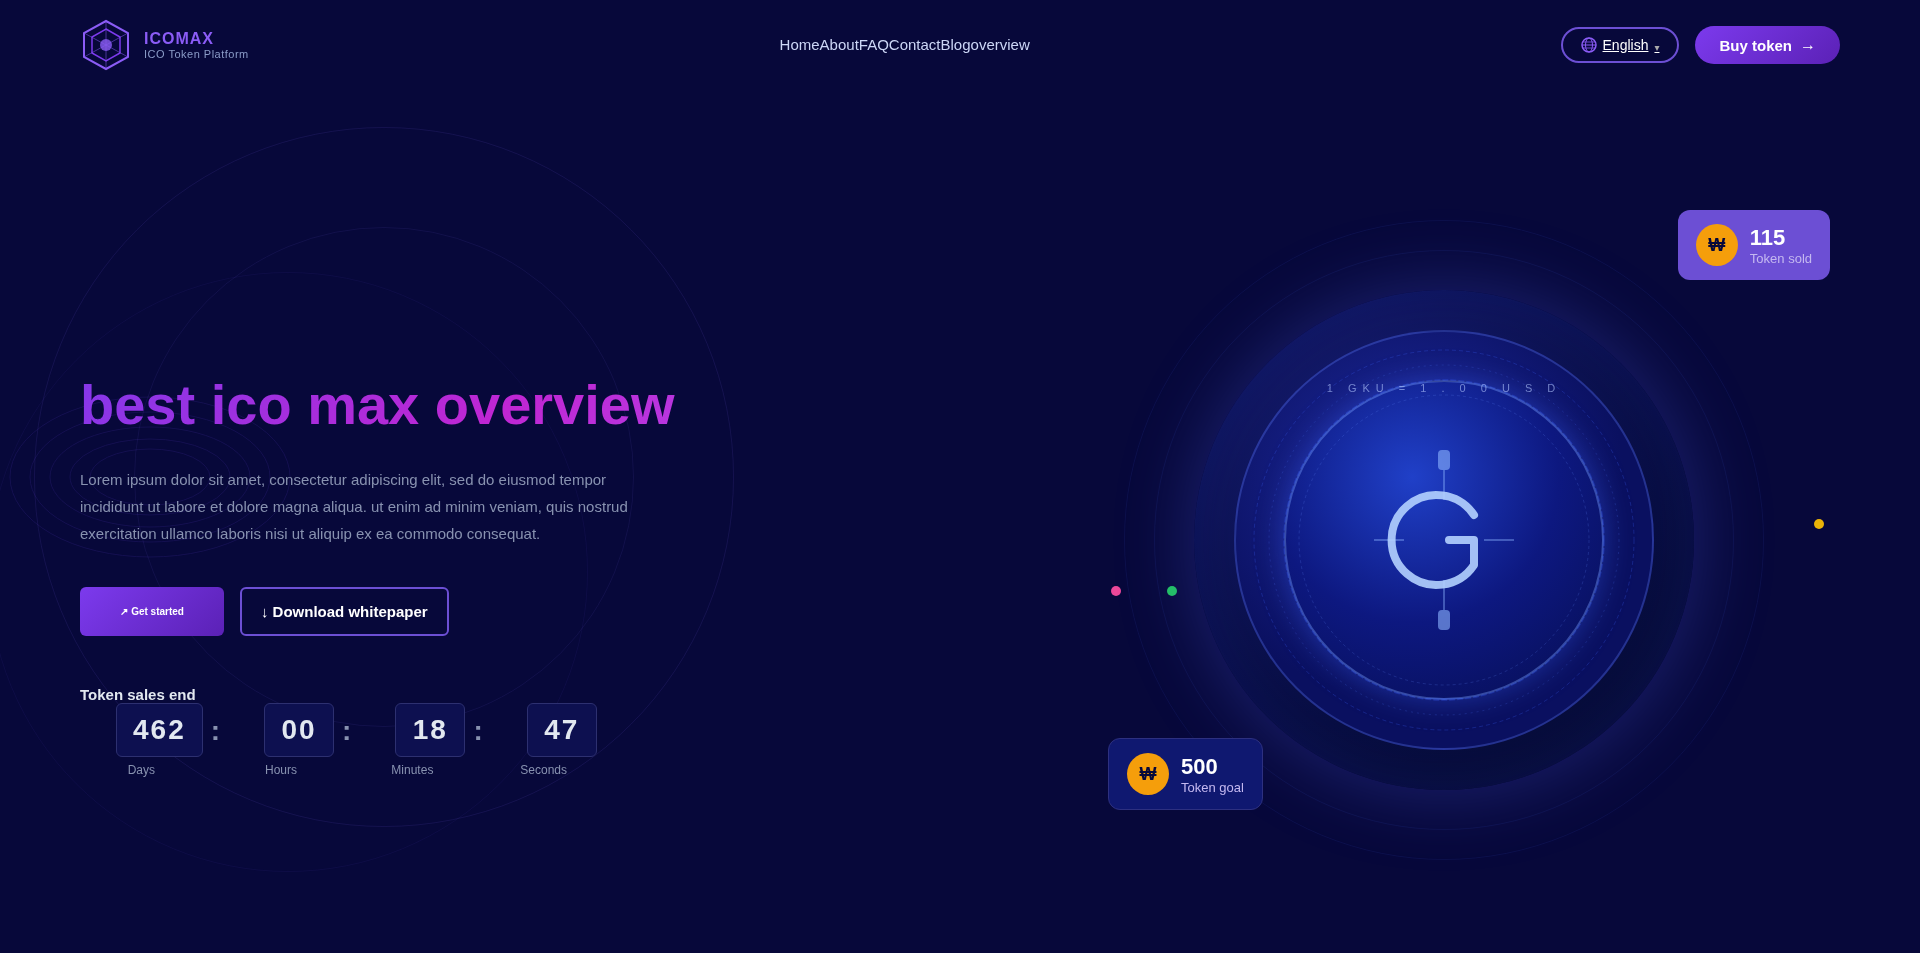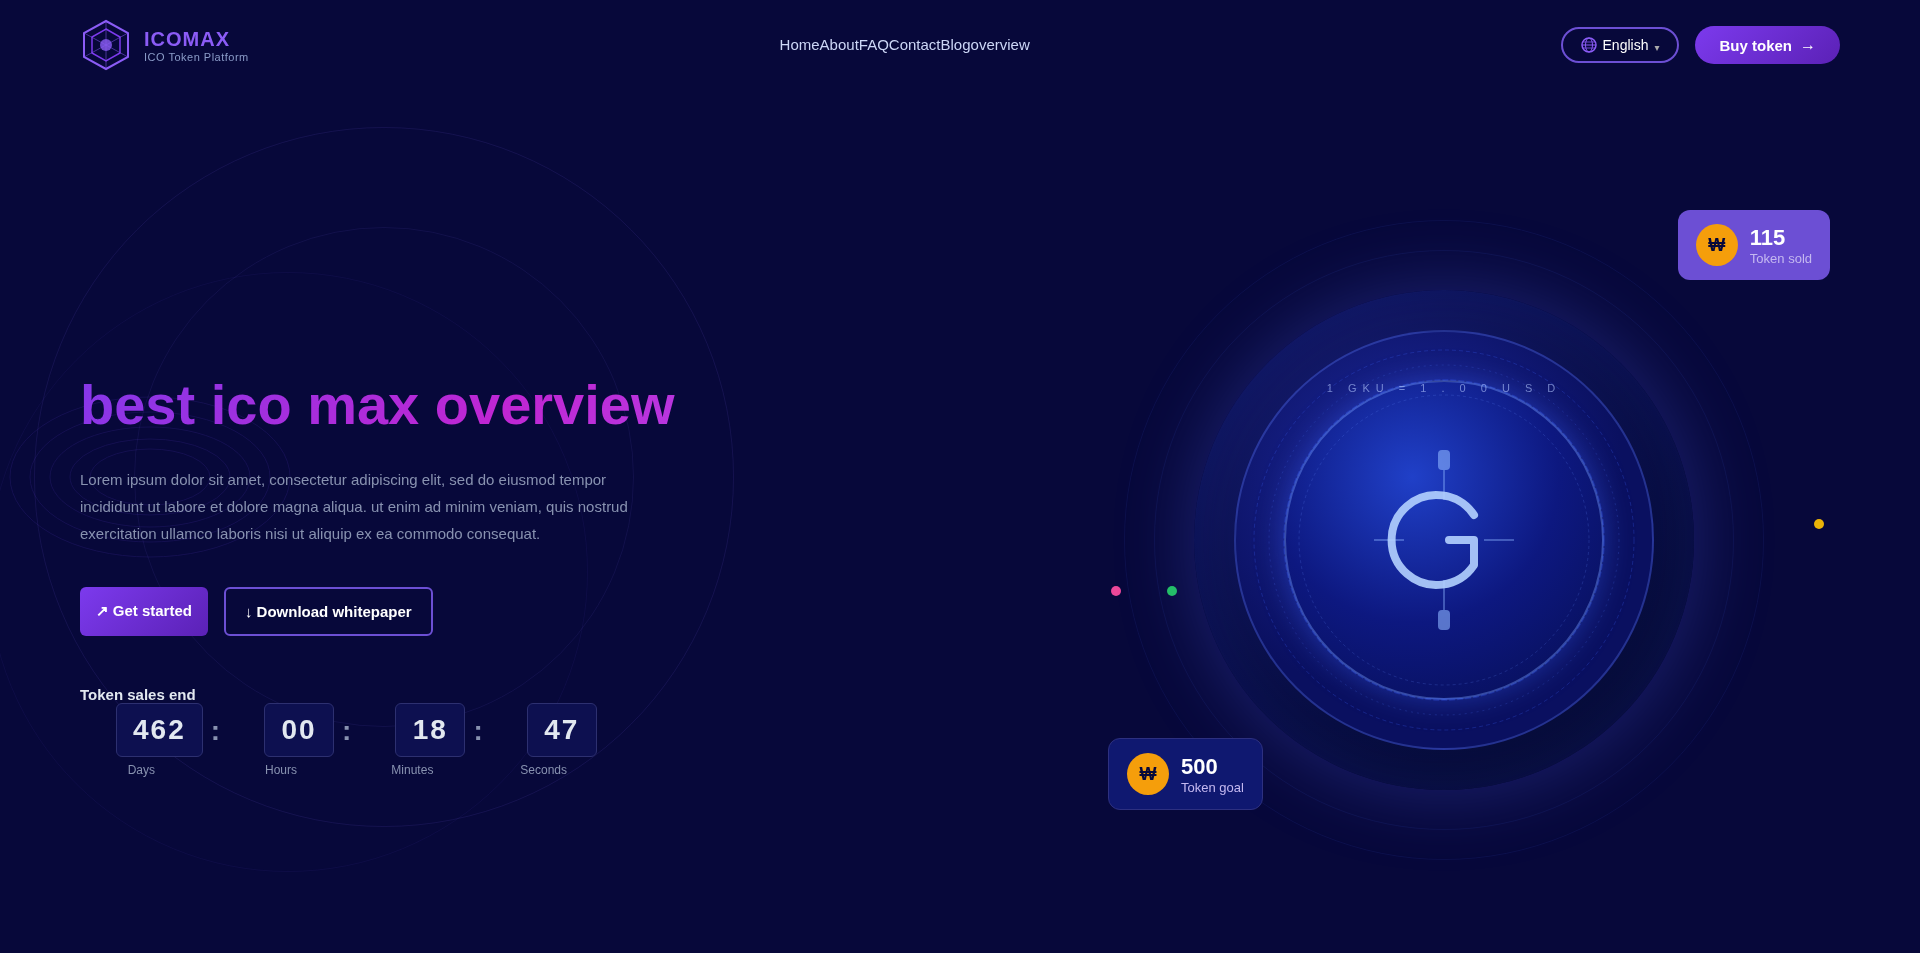--- a/index.html
+++ b/index.html
@@ -66,21 +66,21 @@
     .logo-icon {
       width: 52px; height: 52px;
     }
 
     .logo-text-group {
       display: flex;
       flex-direction: column;
     }
 
     .logo-name {
-      font-size: 20px;
+      font-size: 16px;
       font-weight: 700;
       color: #8b5cf6;
       letter-spacing: 1px;
     }
 
     .logo-tagline {
       font-size: 11px;
       color: #8b9cc8;
       letter-spacing: 0.5px;
     }
@@ -109,20 +109,21 @@
       display: flex;
       align-items: flex-end;
       gap: 6px;
       background: transparent;
       border: 2px solid #6c4fd4;
       border-radius: 25px;
       color: #fff;
       padding: 8px 18px;
       cursor: pointer;
       font-size: 14px;
+      text-decoration: underline;
     }
 
     .chevron {
       font-size: 10px;
       color: #aaa;
     }
 
     .buy-btn {
       display: flex;
       align-items: center;
@@ -183,23 +184,23 @@
     }
 
     .btn-get-started {
       display: flex;
       align-items: center;
       gap: 8px;
       background: linear-gradient(135deg, #7c3aed, #5b21b6);
       border: none;
       border-radius: 6px;
       color: #fff;
-      padding: 14px 16px;
+      padding: 14px 40px;
       cursor: pointer;
-      font-size: 15px;
+      font-size: 10px;
       font-weight: 600;
     }
 
     .btn-download {
       display: flex;
       align-items: center;
       gap: 8px;
       background: transparent;
       border: 2px solid #6c4fd4;
       border-radius: 6px;

